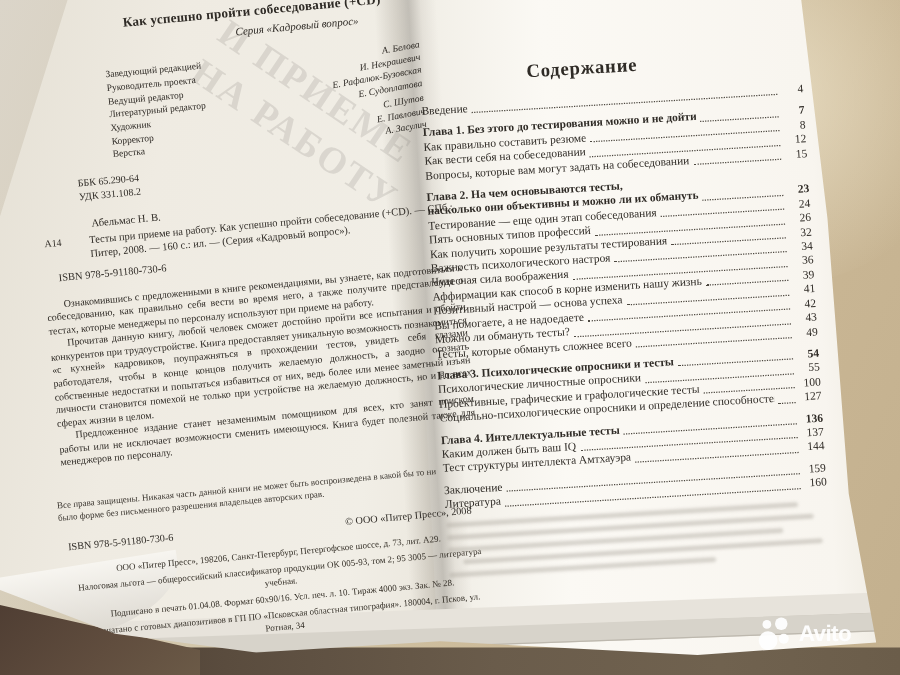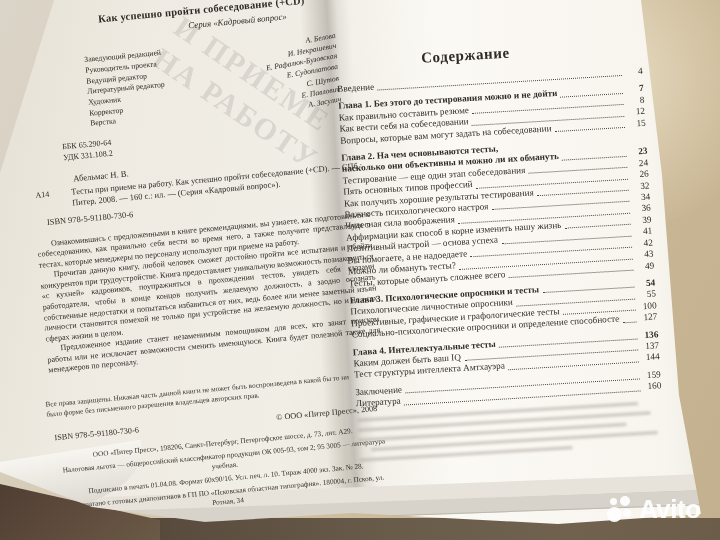--- a/index.html
+++ b/index.html
@@ -70,21 +70,21 @@
   .showthrough-lines{margin-top:8px;filter:blur(1.1px);opacity:.5;}
   .st-bar{height:4.5px;border-radius:2px;background:#b3aea5;margin:5.5px 0;}
   
   .watermark{position:absolute;left:607px;top:494px;display:flex;align-items:center;gap:5px;opacity:.95;z-index:9;}
   .wm-dots{position:relative;width:27px;height:27px;}
   .wm-dots i{position:absolute;border-radius:50%;background:#fff;display:block;}
   .d1{left:0;top:11px;width:15px;height:15px;}
   .d2{left:3px;top:2px;width:7px;height:7px;}
   .d3{left:13px;top:0;width:10px;height:10px;}
   .d4{left:16px;top:13px;width:8px;height:8px;}
-  .wm-text{color:#fff;font-family:"Liberation Sans","DejaVu Sans",sans-serif;font-weight:bold;font-size:26px;letter-spacing:-.5px;}
+  .wm-text{color:#fff;font-family:"Liberation Sans","DejaVu Sans",sans-serif;font-weight:bold;font-size:18px;letter-spacing:-.5px;}
 </style>
 </head>
 <body>
 
 <div class="photo">
   <div class="sheen"></div>
   <div class="table-strip"></div>
   <div class="corner-dark"></div>
 
   <div class="book">

